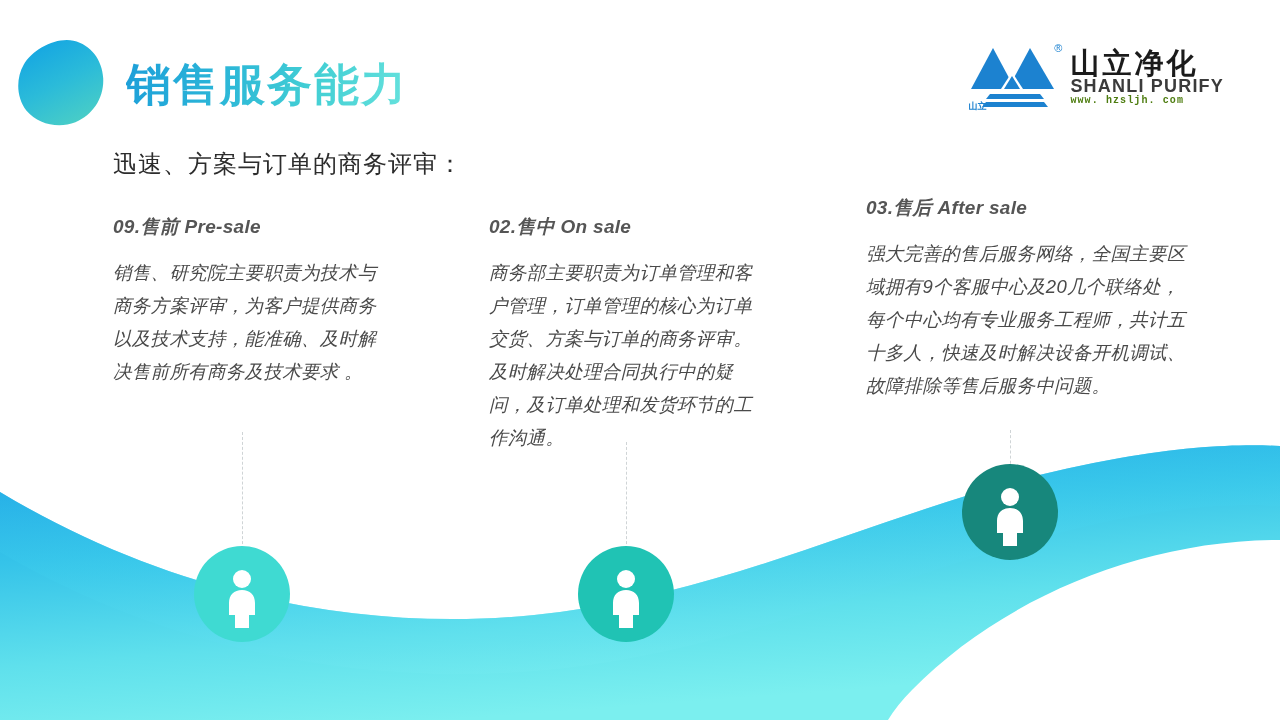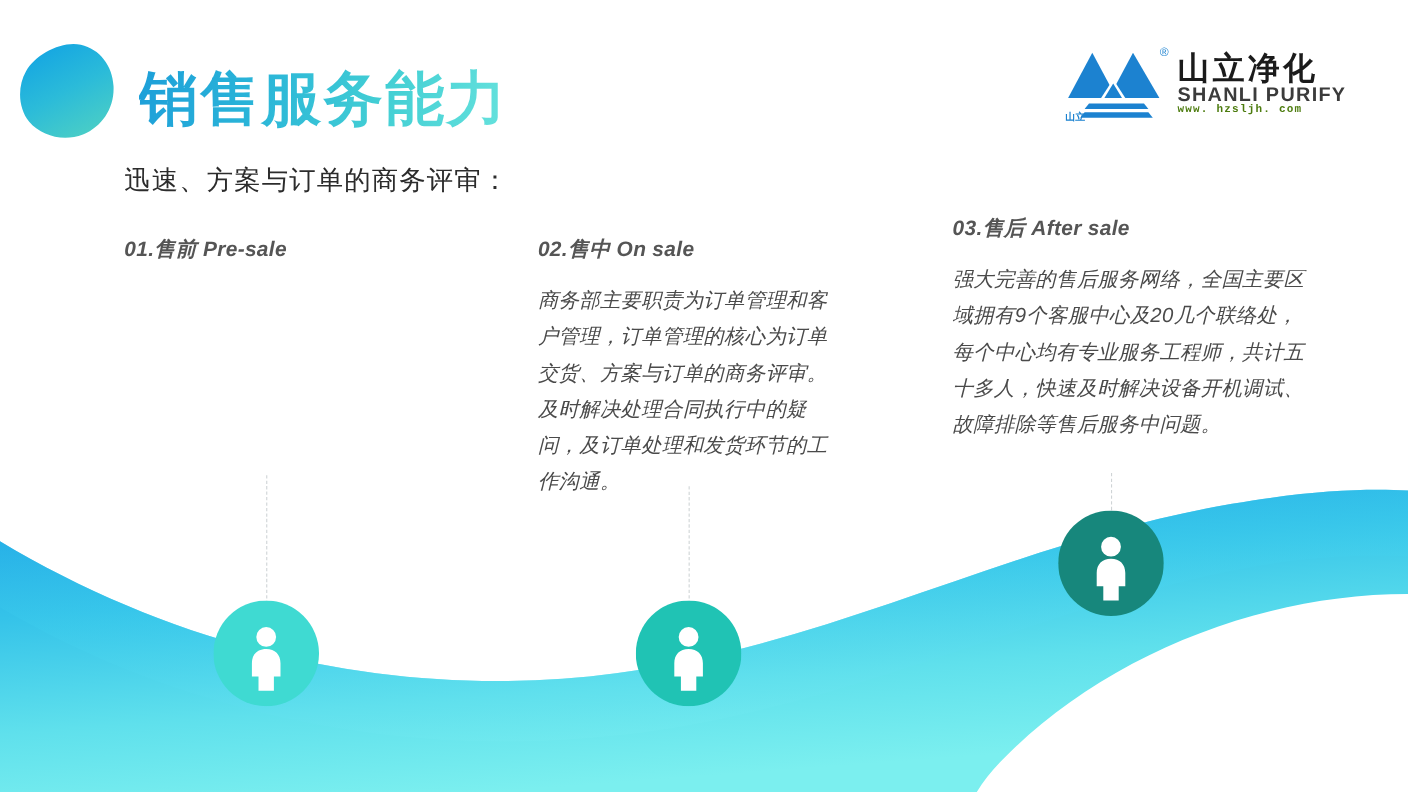--- a/index.html
+++ b/index.html
@@ -37,21 +37,21 @@
     top: 36px;
     width: 96px;
     height: 92px;
     z-index: 5;
   }
   #page-title {
     position: absolute;
     left: 126px;
     top: 58px;
     z-index: 5;
-    font-size: 54px;
+    font-size: 45px;
     font-weight: 700;
     letter-spacing: 2px;
     line-height: 1.2;
     background-image: linear-gradient(100deg, #1d9fd9 0%, #2bb6d8 34%, #43cfd4 66%, #66e2dd 100%);
     -webkit-background-clip: text;
     background-clip: text;
     color: transparent;
     -webkit-text-fill-color: transparent;
     white-space: nowrap;
   }
@@ -271,21 +271,22 @@
     <div id="logo-text">
       <div id="logo-cn">山立净化</div>
       <div id="logo-en">SHANLI PURIFY</div>
       <div id="logo-url">www. hzsljh. com</div>
     </div>
   </div>
 
   <div id="subtitle">迅速、方案与订单的商务评审：</div>
 
   <div id="col-1" class="column">
-    <div class="col-heading">01.售前  Pre-sale</div>
+    <div class="col-heading">09.售前  Pre-sale</div>
+    <div class="col-body">销售、研究院主要职责为技术与商务方案评审，为客户提供商务以及技术支持，能准确、及时解决售前所有商务及技术要求 。</div>
   </div>
 
   <div id="col-2" class="column">
     <div class="col-heading">02.售中 On sale</div>
     <div class="col-body">商务部主要职责为订单管理和客户管理，订单管理的核心为订单交货、方案与订单的商务评审。及时解决处理合同执行中的疑问，及订单处理和发货环节的工作沟通。</div>
   </div>
 
   <div id="col-3" class="column">
     <div class="col-heading">03.售后 After sale</div>
     <div class="col-body">强大完善的售后服务网络，全国主要区域拥有9个客服中心及20几个联络处，每个中心均有专业服务工程师，共计五十多人，快速及时解决设备开机调试、故障排除等售后服务中问题。</div>

